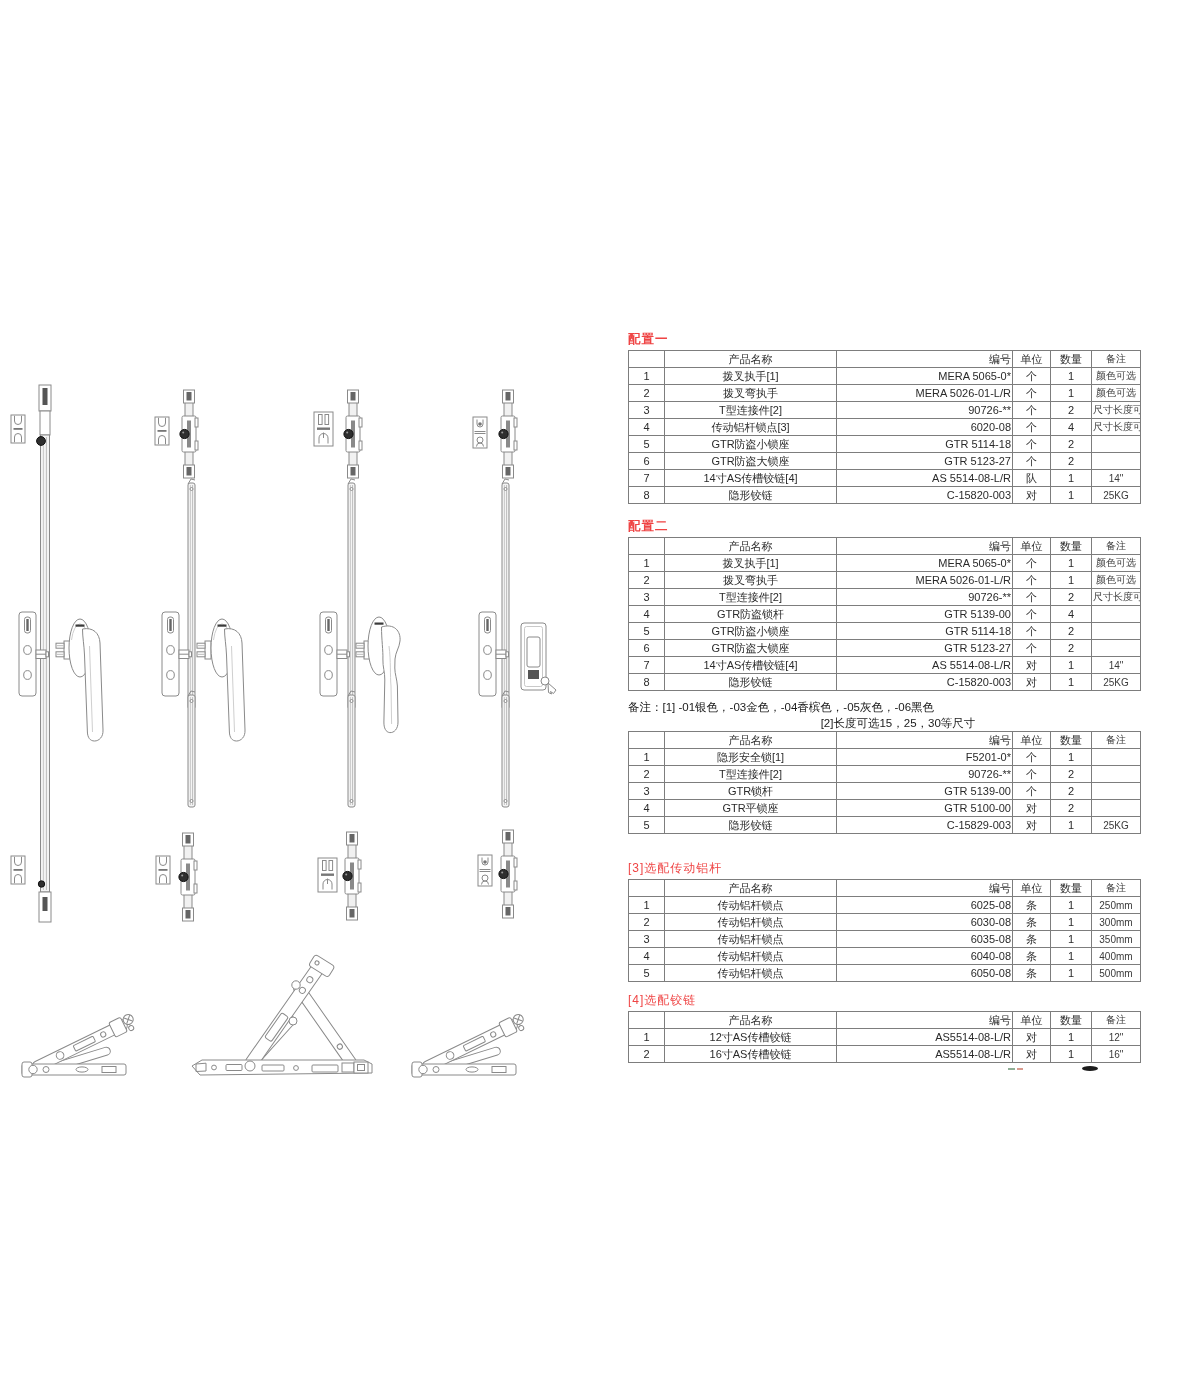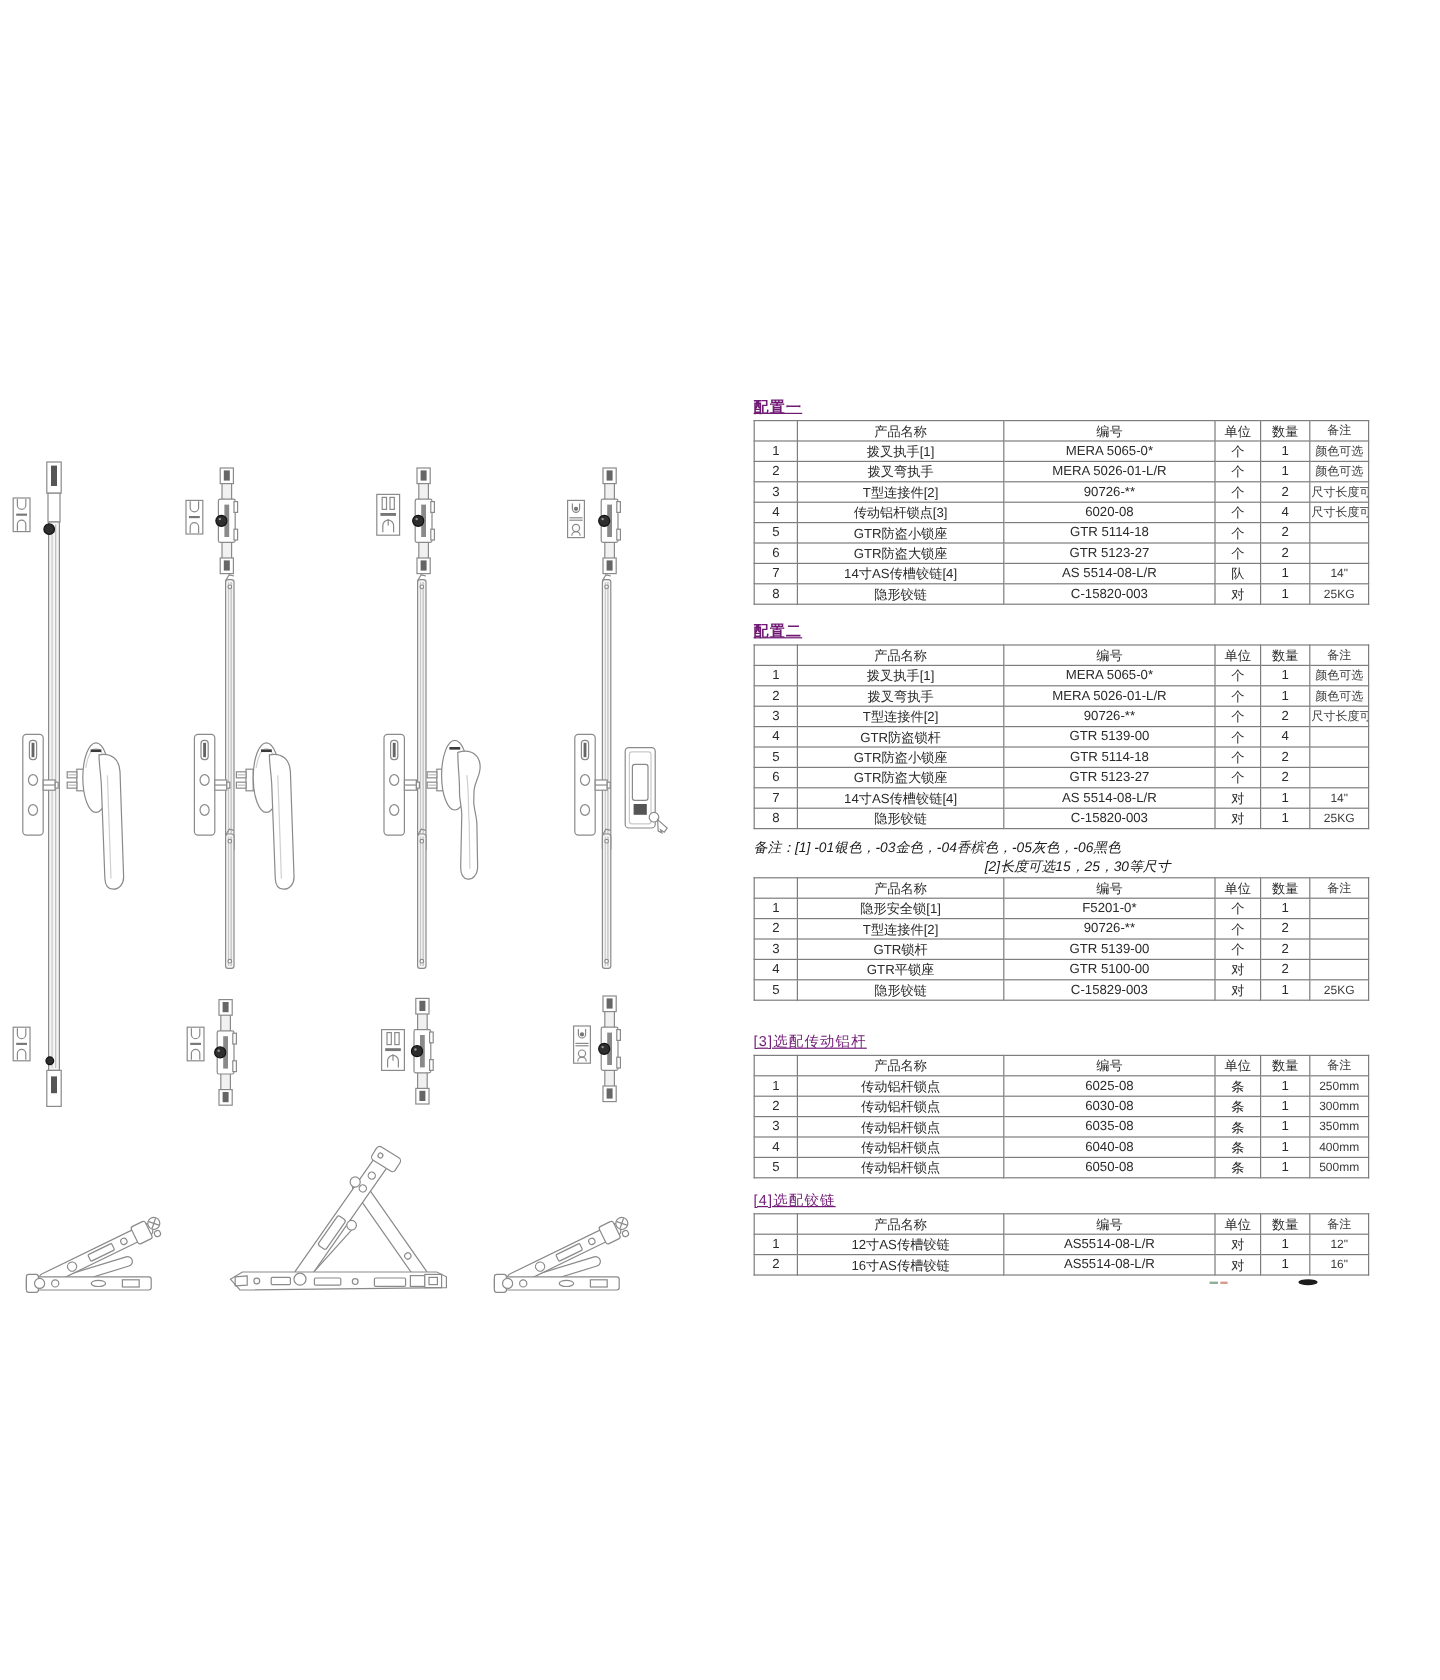--- a/index.html
+++ b/index.html
@@ -20,26 +20,25 @@
     left: 0;
     top: 0;
   }
   .tbl-block {
     position: absolute;
     left: 628px;
     width: 503px;
   }
   .tbl-title {
     font-size: 12px;
-    color: #701a75;
+    color: #ef4444;
     height: 15px;
     line-height: 15px;
     margin-bottom: 3px;
     letter-spacing: 1px;
-    text-decoration: underline;
   }
   .tbl-title.bold { font-weight: bold; font-size: 12.5px; }
   table.parts {
     border-collapse: collapse;
     table-layout: fixed;
     width: 502px;
   }
   table.parts th, table.parts td {
     border: 1px solid #7d7d7d;
     height: 16px;
@@ -47,33 +46,32 @@
     text-align: center;
     vertical-align: middle;
     font-size: 11px;
     font-weight: normal;
     color: #2a2a2a;
     white-space: nowrap;
     overflow: hidden;
   }
   table.parts th:nth-child(1), table.parts td:nth-child(1) { width: 33px; }
   table.parts th:nth-child(2), table.parts td:nth-child(2) { width: 169px; }
-  table.parts th:nth-child(3), table.parts td:nth-child(3) { width: 173px; }
+  table.parts th:nth-child(3), table.parts td:nth-child(3) { width: 173px; text-align: right; }
   table.parts th:nth-child(4), table.parts td:nth-child(4) { width: 35px; }
   table.parts th:nth-child(5), table.parts td:nth-child(5) { width: 38px; }
   table.parts th:nth-child(6), table.parts td:nth-child(6) { width: 46px; font-size: 10px; color: #3a3a3a; }
   .notes {
     position: absolute;
     left: 628px;
     top: 700px;
     width: 503px;
     font-size: 11.5px;
     color: #1a1a1a;
     line-height: 15.5px;
-    font-style: italic;
   }
   .notes .line2 { padding-left: 37px; text-align: center; }
   .mark { position: absolute; }
   .mark-green { left: 1008px; top: 1068px; width: 7px; height: 2px; background: #8fae95; }
   .mark-red   { left: 1017px; top: 1068px; width: 6px; height: 2px; background: #d99a8e; }
   .mark-dark  { left: 1082px; top: 1066px; width: 16px; height: 5px; border-radius: 50%; background: #1c1c1c; }
 </style>
 </head>
 <body>
 

